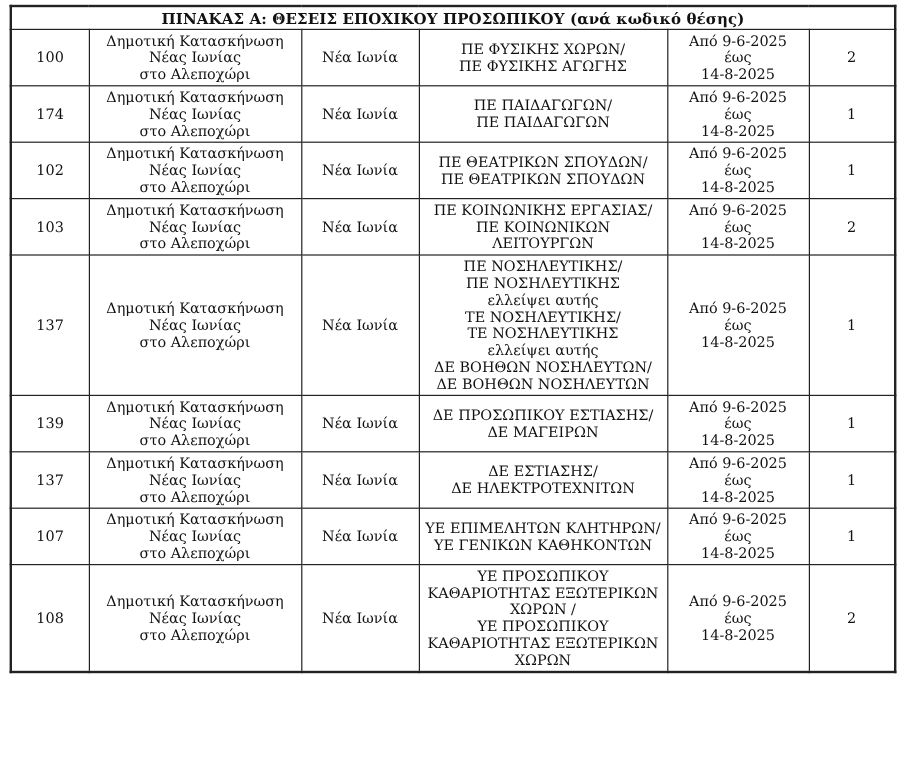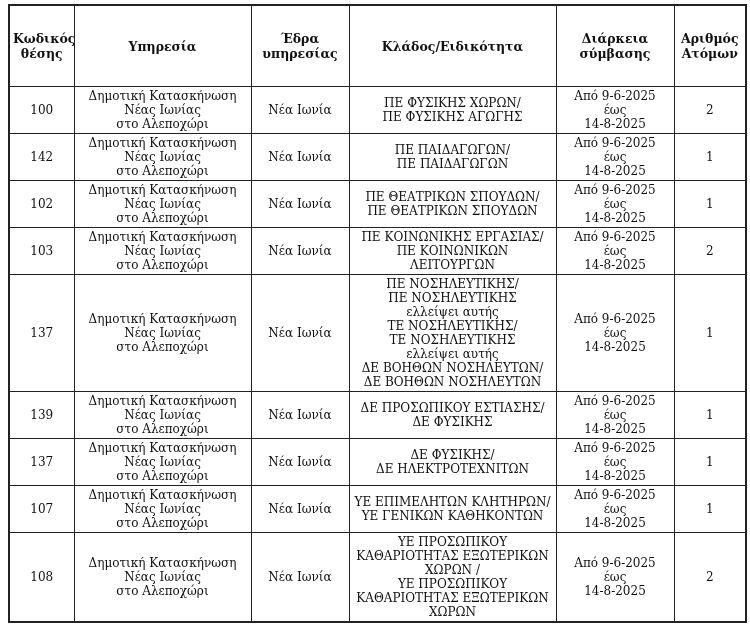--- a/index.html
+++ b/index.html
@@ -60,49 +60,40 @@
   <table class="positions">
     <colgroup>
       <col style="width:65px">
       <col style="width:177px">
       <col style="width:98px">
       <col style="width:207px">
       <col style="width:118px">
       <col style="width:72px">
     </colgroup>
     <thead>
-      <tr class="colhead-row">
-        <th>Κωδικός
-θέσης</th>
-        <th>Υπηρεσία</th>
-        <th>Έδρα
-υπηρεσίας</th>
-        <th>Κλάδος/Ειδικότητα</th>
-        <th>Διάρκεια
-σύμβασης</th>
-        <th>Αριθμός
-Ατόμων</th>
+      <tr class="title-row">
+        <th colspan="6">ΠΙΝΑΚΑΣ Α: ΘΕΣΕΙΣ ΕΠΟΧΙΚΟΥ ΠΡΟΣΩΠΙΚΟΥ (ανά κωδικό θέσης)</th>
       </tr>
     </thead>
     <tbody>
       <tr>
         <td class="code-col">100</td>
         <td>Δημοτική Κατασκήνωση
 Νέας Ιωνίας
 στο Αλεποχώρι</td>
         <td>Νέα Ιωνία</td>
         <td>ΠΕ ΦΥΣΙΚΗΣ ΧΩΡΩΝ/
 ΠΕ ΦΥΣΙΚΗΣ ΑΓΩΓΗΣ</td>
         <td>Από 9-6-2025
 έως
 14-8-2025</td>
         <td class="count-col">2</td>
       </tr>
       <tr>
-        <td class="code-col">142</td>
+        <td class="code-col">174</td>
         <td>Δημοτική Κατασκήνωση
 Νέας Ιωνίας
 στο Αλεποχώρι</td>
         <td>Νέα Ιωνία</td>
         <td>ΠΕ ΠΑΙΔΑΓΩΓΩΝ/
 ΠΕ ΠΑΙΔΑΓΩΓΩΝ</td>
         <td>Από 9-6-2025
 έως
 14-8-2025</td>
         <td class="count-col">1</td>
@@ -152,33 +143,33 @@
 14-8-2025</td>
         <td class="count-col">1</td>
       </tr>
       <tr>
         <td class="code-col">139</td>
         <td>Δημοτική Κατασκήνωση
 Νέας Ιωνίας
 στο Αλεποχώρι</td>
         <td>Νέα Ιωνία</td>
         <td>ΔΕ ΠΡΟΣΩΠΙΚΟΥ ΕΣΤΙΑΣΗΣ/
-ΔΕ ΦΥΣΙΚΗΣ</td>
+ΔΕ ΜΑΓΕΙΡΩΝ</td>
         <td>Από 9-6-2025
 έως
 14-8-2025</td>
         <td class="count-col">1</td>
       </tr>
       <tr>
         <td class="code-col">137</td>
         <td>Δημοτική Κατασκήνωση
 Νέας Ιωνίας
 στο Αλεποχώρι</td>
         <td>Νέα Ιωνία</td>
-        <td>ΔΕ ΦΥΣΙΚΗΣ/
+        <td>ΔΕ ΕΣΤΙΑΣΗΣ/
 ΔΕ ΗΛΕΚΤΡΟΤΕΧΝΙΤΩΝ</td>
         <td>Από 9-6-2025
 έως
 14-8-2025</td>
         <td class="count-col">1</td>
       </tr>
       <tr>
         <td class="code-col">107</td>
         <td>Δημοτική Κατασκήνωση
 Νέας Ιωνίας

